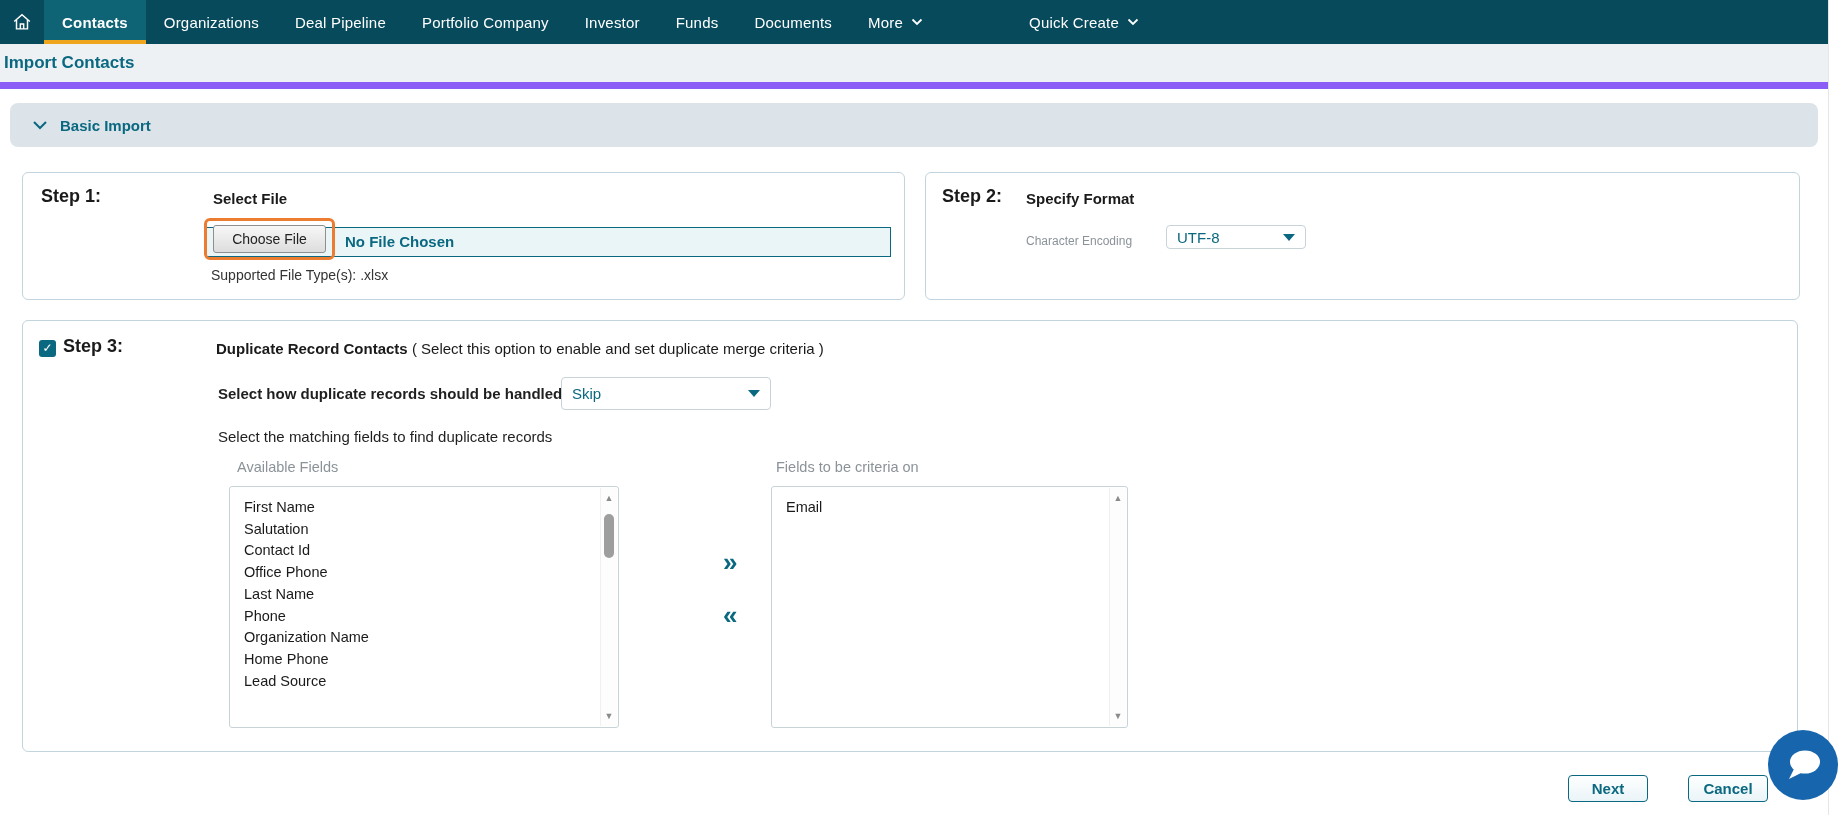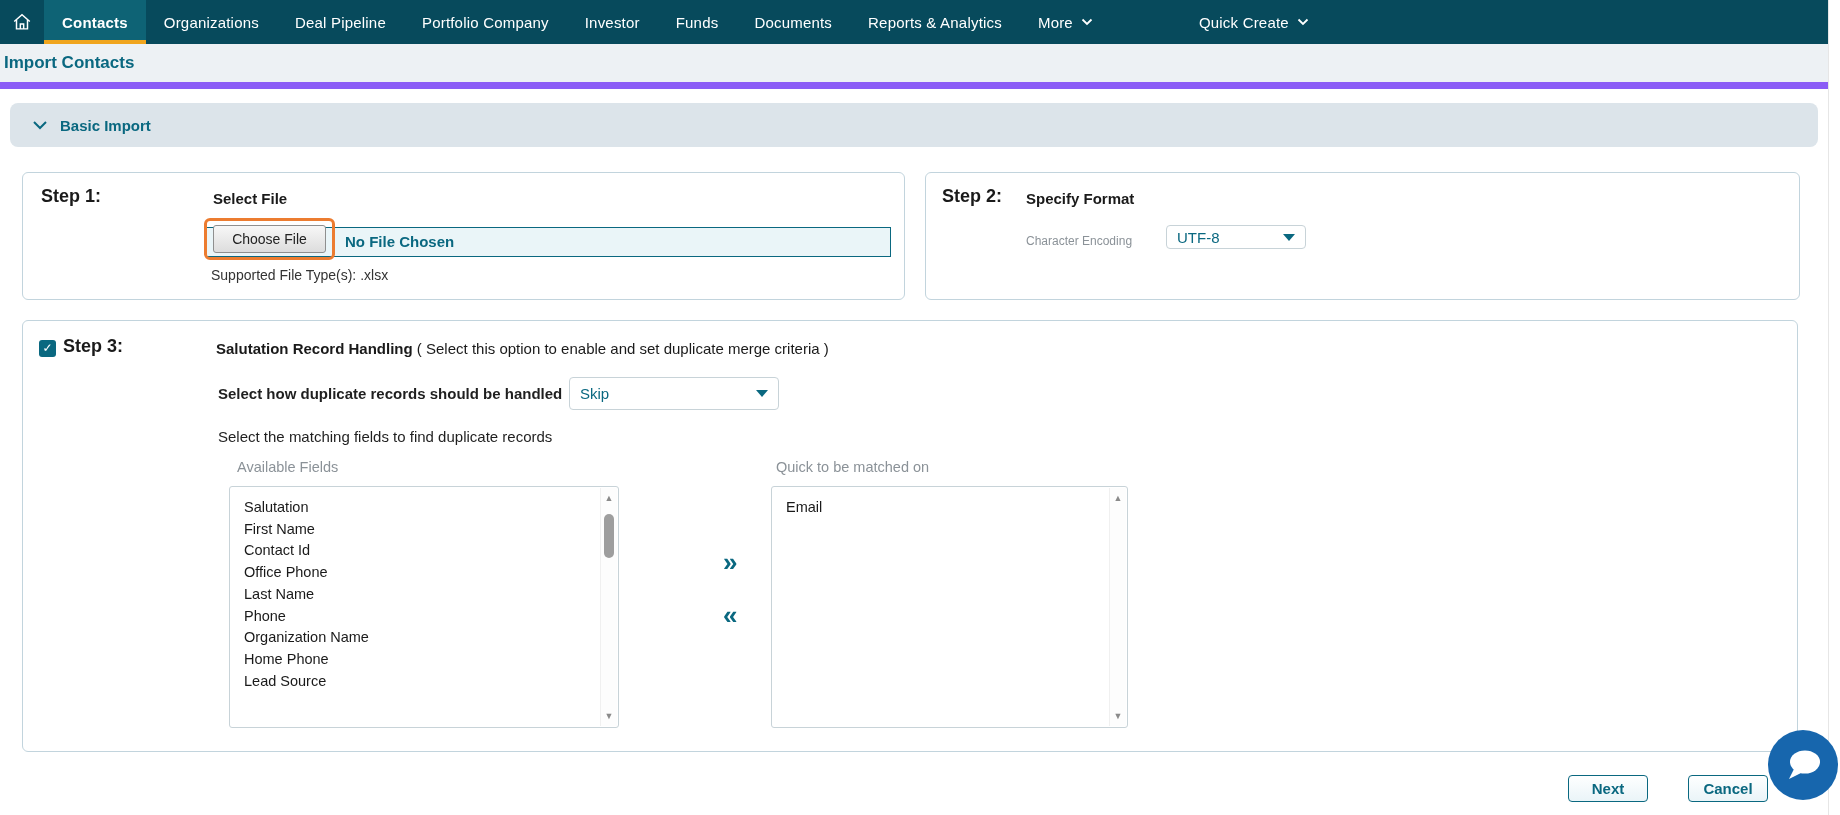--- a/index.html
+++ b/index.html
@@ -160,23 +160,20 @@
     <div class="nav-tab">
         <span>Investor</span>
       </div>
     <div class="nav-tab">
         <span>Funds</span>
       </div>
     <div class="nav-tab">
         <span>Documents</span>
       </div>
     <div class="nav-tab">
-        <span>Reports &amp; Analytics</span>
-      </div>
-    <div class="nav-tab">
       <span>More</span>
       <svg class="caret-down-sm" width="12" height="8" viewBox="0 0 12 8" fill="none" stroke="#fff" stroke-width="1.8">
           <path d="M1.5 1.5 L6 6 L10.5 1.5"></path>
         </svg>
     </div>
     <div class="nav-tab quick-create">
       <span>Quick Create</span>
       <svg class="caret-down-sm" width="12" height="8" viewBox="0 0 12 8" fill="none" stroke="#fff" stroke-width="1.8">
           <path d="M1.5 1.5 L6 6 L10.5 1.5"></path>
         </svg>
@@ -211,39 +208,39 @@
     <div class="select-ctl" style="left:240px;top:52px;width:140px;height:24px;">
       <span class="sel-value">UTF-8</span>
       <span class="caret-tri"></span>
     </div>
   </div>
 
   <div class="step-box" id="step3">
     <span class="chk"><span>✓</span></span>
     <span class="step-no" style="left:40px;top:15px;">Step 3:</span>
     <span class="sec-heading" style="left:193px;top:19px;">
-      <span>Salutation Record Handling</span>
+      <span>Duplicate Record Contacts</span>
       <span class="inline-note">( Select this option to enable and set duplicate merge criteria )</span>
     </span>
 
     <span class="plain-label" style="left:195px;top:64px;font-weight:bold;">Select how duplicate records should be handled</span>
-    <div class="select-ctl" style="left:538px;top:56px;width:210px;height:33px;margin-left:8px;">
+    <div class="select-ctl" style="left:538px;top:56px;width:210px;height:33px;">
       <span class="sel-value">Skip</span>
       <span class="caret-tri"></span>
     </div>
 
     <span class="plain-label" style="left:195px;top:107px;">Select the matching fields to find duplicate records</span>
 
     <span class="gray-label" style="left:214px;top:138px;font-size:14.5px;">Available Fields</span>
-    <span class="gray-label" style="left:753px;top:138px;font-size:14.5px;">Quick to be matched on</span>
+    <span class="gray-label" style="left:753px;top:138px;font-size:14.5px;">Fields to be criteria on</span>
 
     <div class="listbox" id="available-box">
       <div class="list-items">
+        <div class="list-item">First Name</div>
         <div class="list-item">Salutation</div>
-        <div class="list-item">First Name</div>
         <div class="list-item">Contact Id</div>
         <div class="list-item">Office Phone</div>
         <div class="list-item">Last Name</div>
         <div class="list-item">Phone</div>
         <div class="list-item">Organization Name</div>
         <div class="list-item">Home Phone</div>
         <div class="list-item">Lead Source</div>
       </div>
       <div class="vscroll">
         <span class="arrow up">▲</span>

